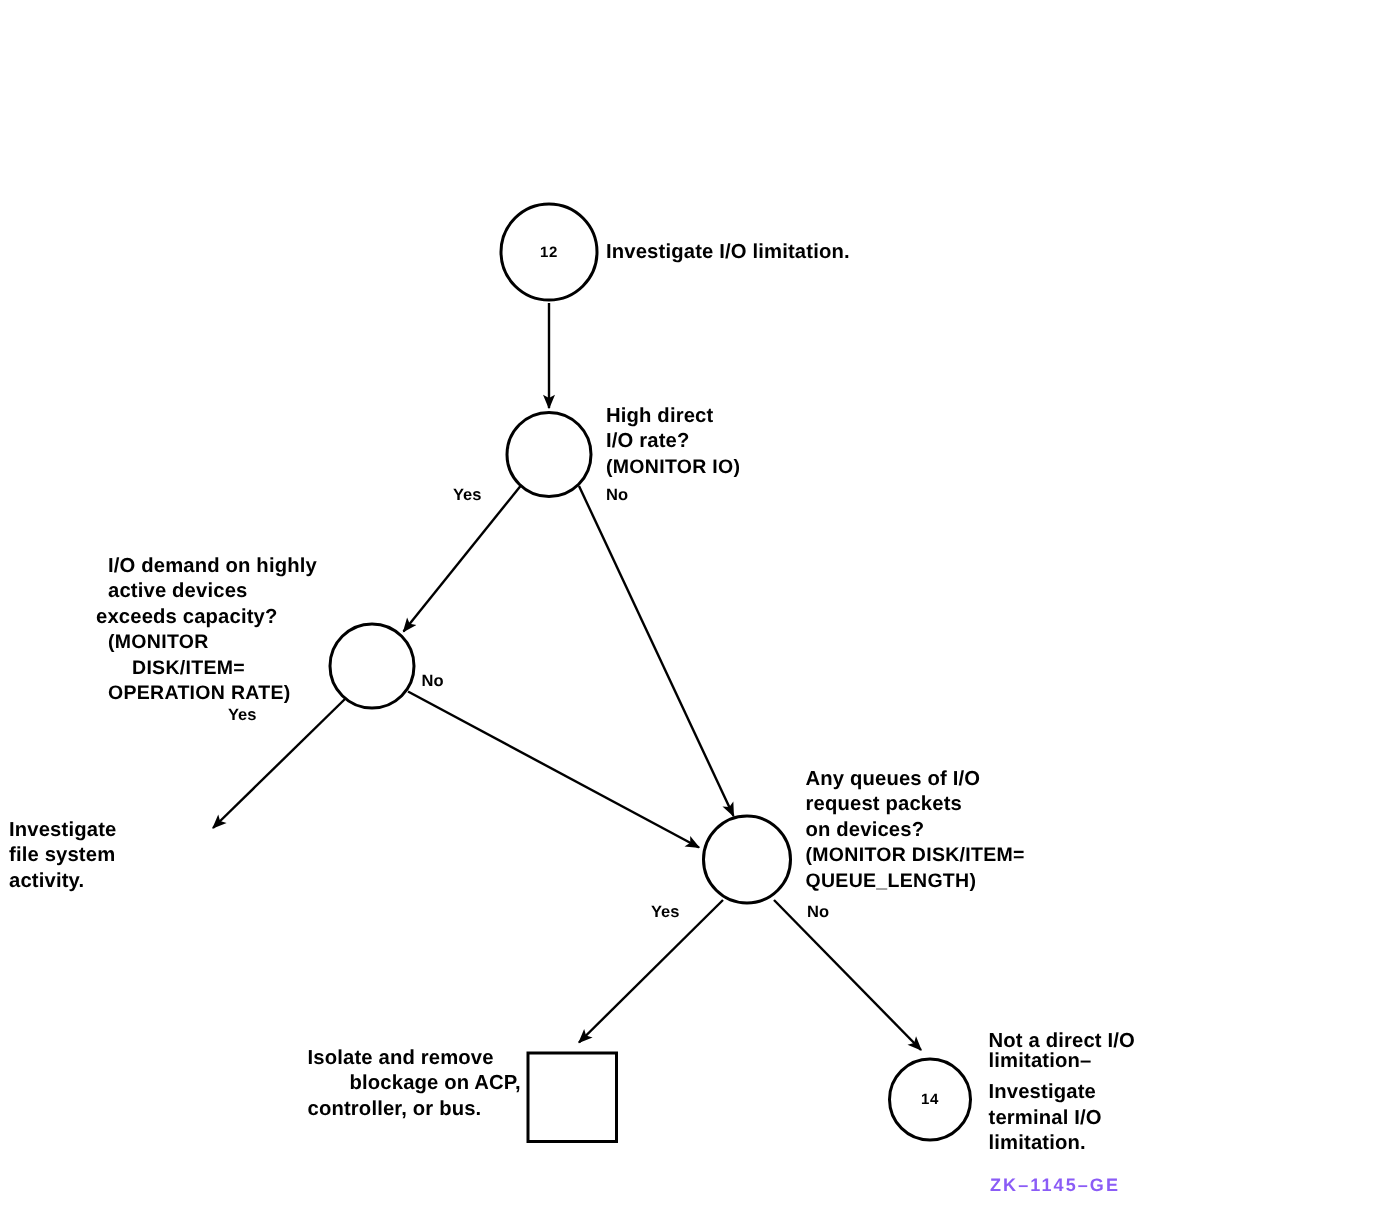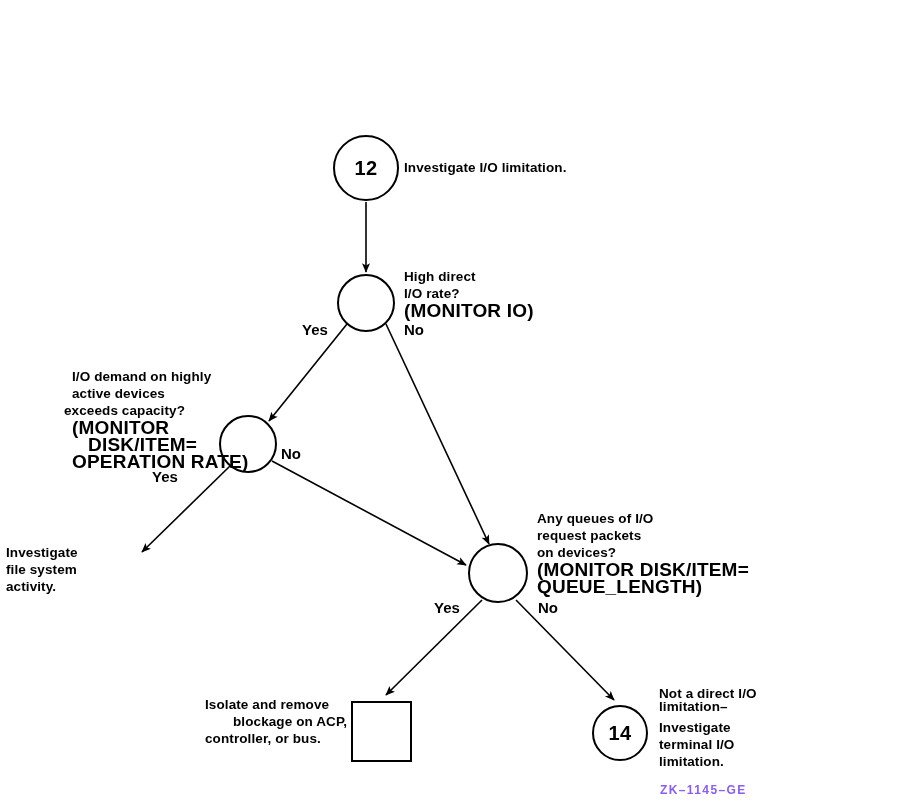--- a/index.html
+++ b/index.html
@@ -28,21 +28,21 @@
   }
   .node {
     position: absolute;
     border: 2px solid #000000;
     border-radius: 50%;
     box-sizing: border-box;
     background: #ffffff;
     display: flex;
     align-items: center;
     justify-content: center;
-    font-size: 20px;
+    font-size: 10px;
     font-weight: bold;
     letter-spacing: 0.5px;
     color: #000;
   }
   .node.decision {
     font-size: 0;
   }
   .procbox {
     position: absolute;
     border: 2px solid #000000;
@@ -52,26 +52,26 @@
   .txt {
     position: absolute;
     font-size: 13.5px;
     font-weight: bold;
     line-height: 17px;
     white-space: pre;
     color: #000;
     letter-spacing: 0.1px;
   }
   .txt.wide {
-    font-size: 19px;
+    font-size: 13px;
     letter-spacing: 0.2px;
   }
   .branch-label {
     position: absolute;
-    font-size: 15px;
+    font-size: 11px;
     font-weight: bold;
     line-height: 16px;
     white-space: pre;
     color: #000;
   }
   .figid {
     position: absolute;
     font-size: 12px;
     font-weight: bold;
     letter-spacing: 1.4px;

